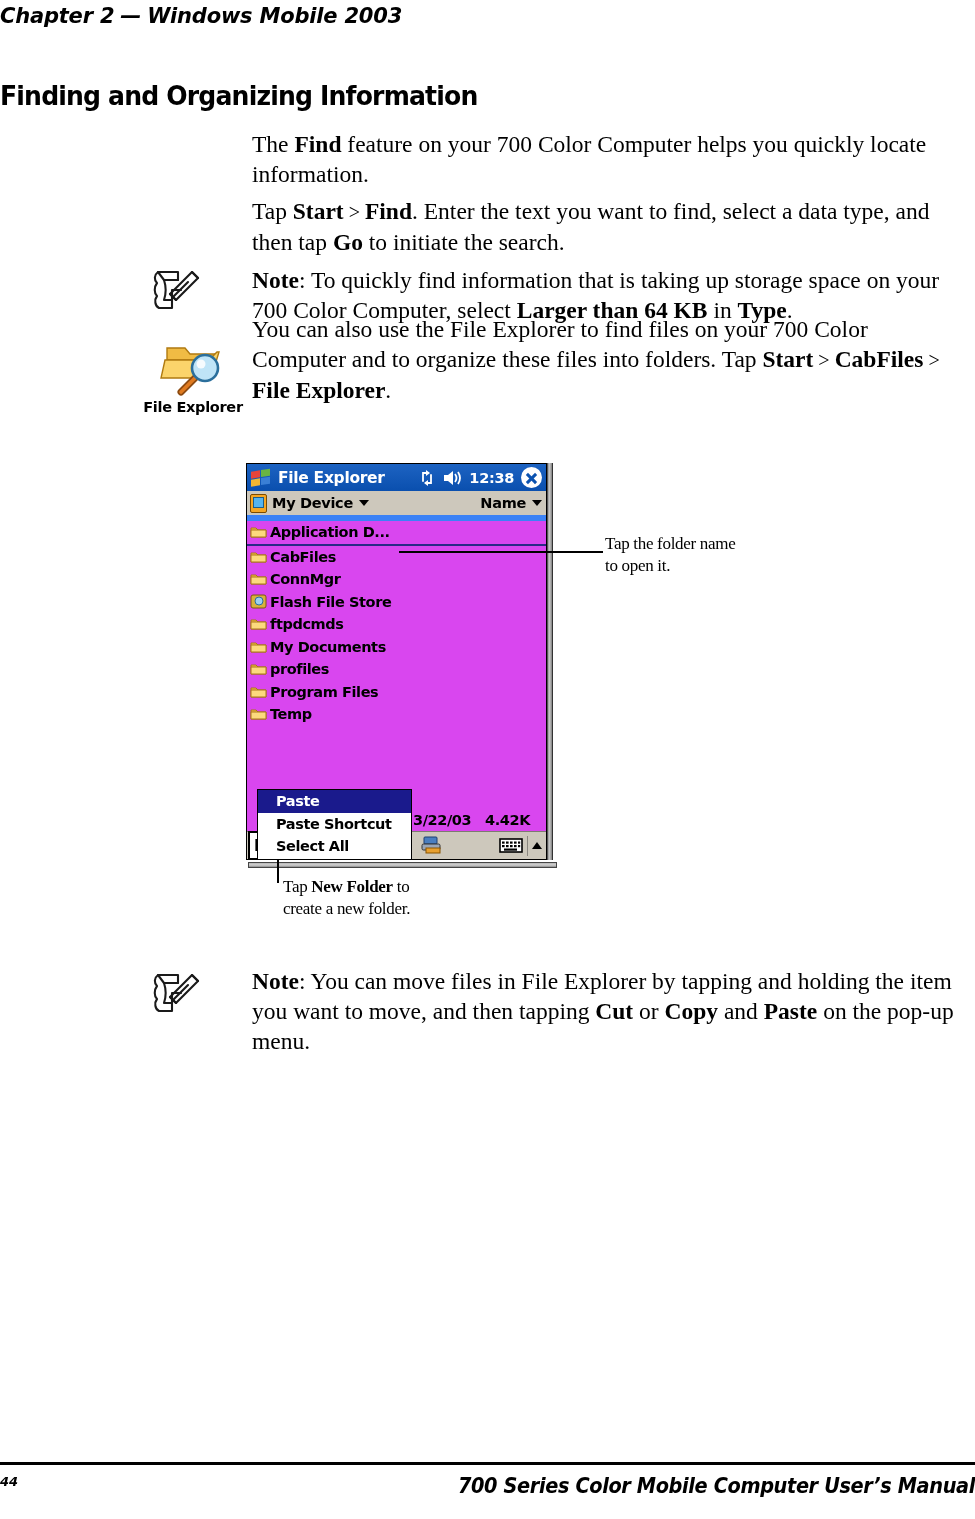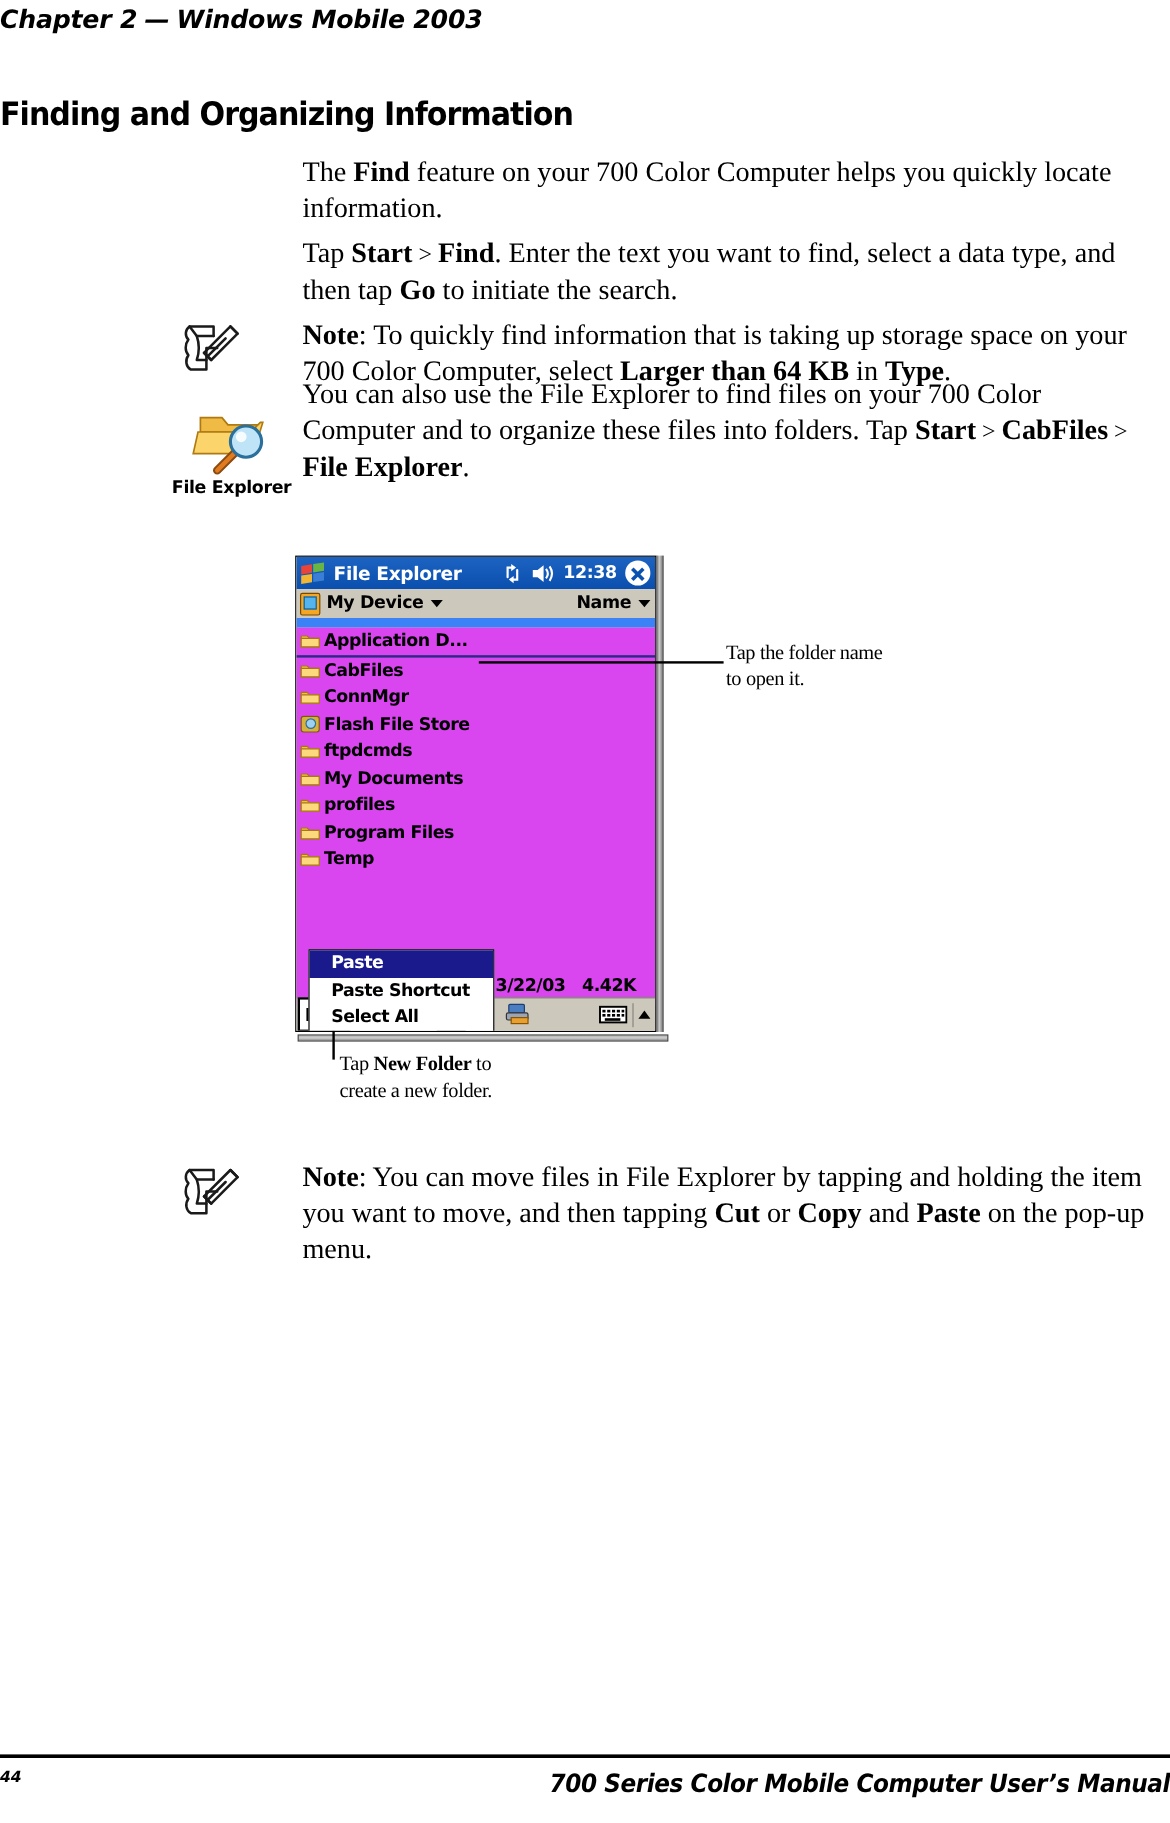--- a/index.html
+++ b/index.html
@@ -165,21 +165,21 @@
   }
   .tb-close::before { transform: rotate(45deg); }
   .tb-close::after  { transform: rotate(-45deg); }
 
   .navbar {
     height: 24px;
     background: #cdc8bc;
     display: flex;
     align-items: center;
     padding: 0 4px 0 3px;
-    border-bottom: 8px solid #3b82f6;
+    border-bottom: 6px solid #3b82f6;
     position: relative;
   }
   .nav-dev-icon {
     width: 15px; height: 17px;
     background: #f5a623;
     border: 1px solid #7a4a00;
     border-radius: 2px;
     margin-right: 5px;
     position: relative;
     flex: none;

